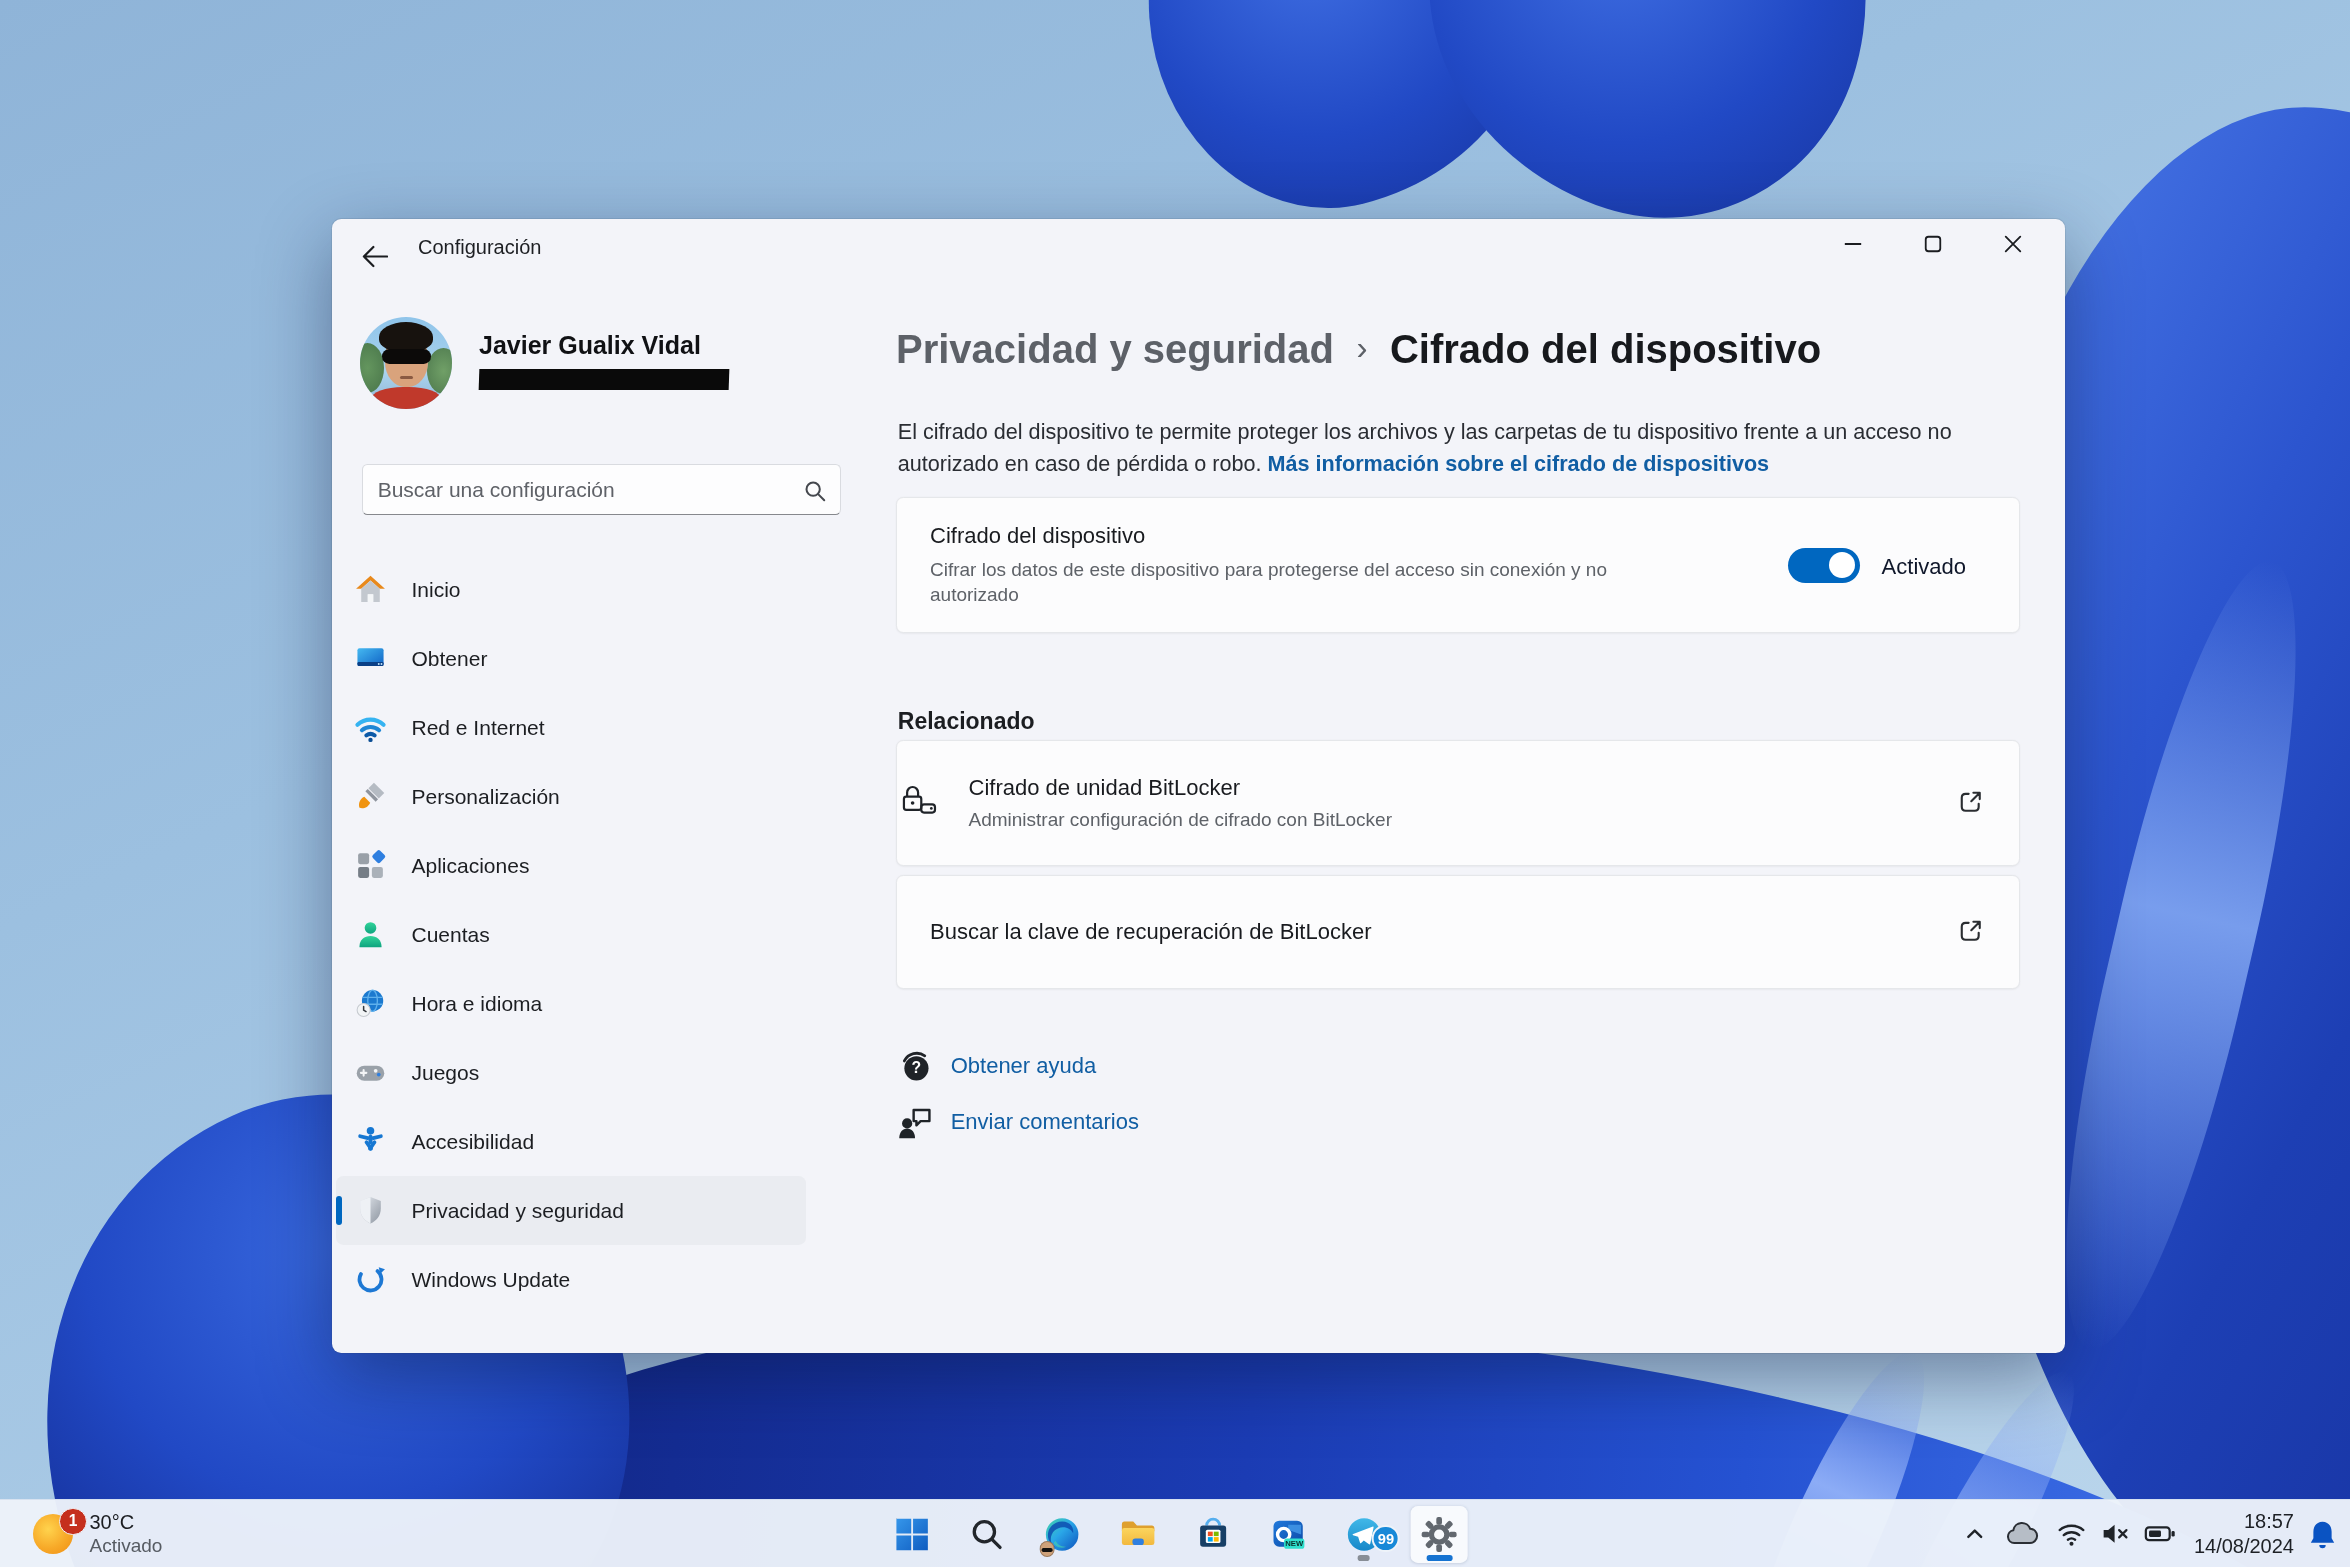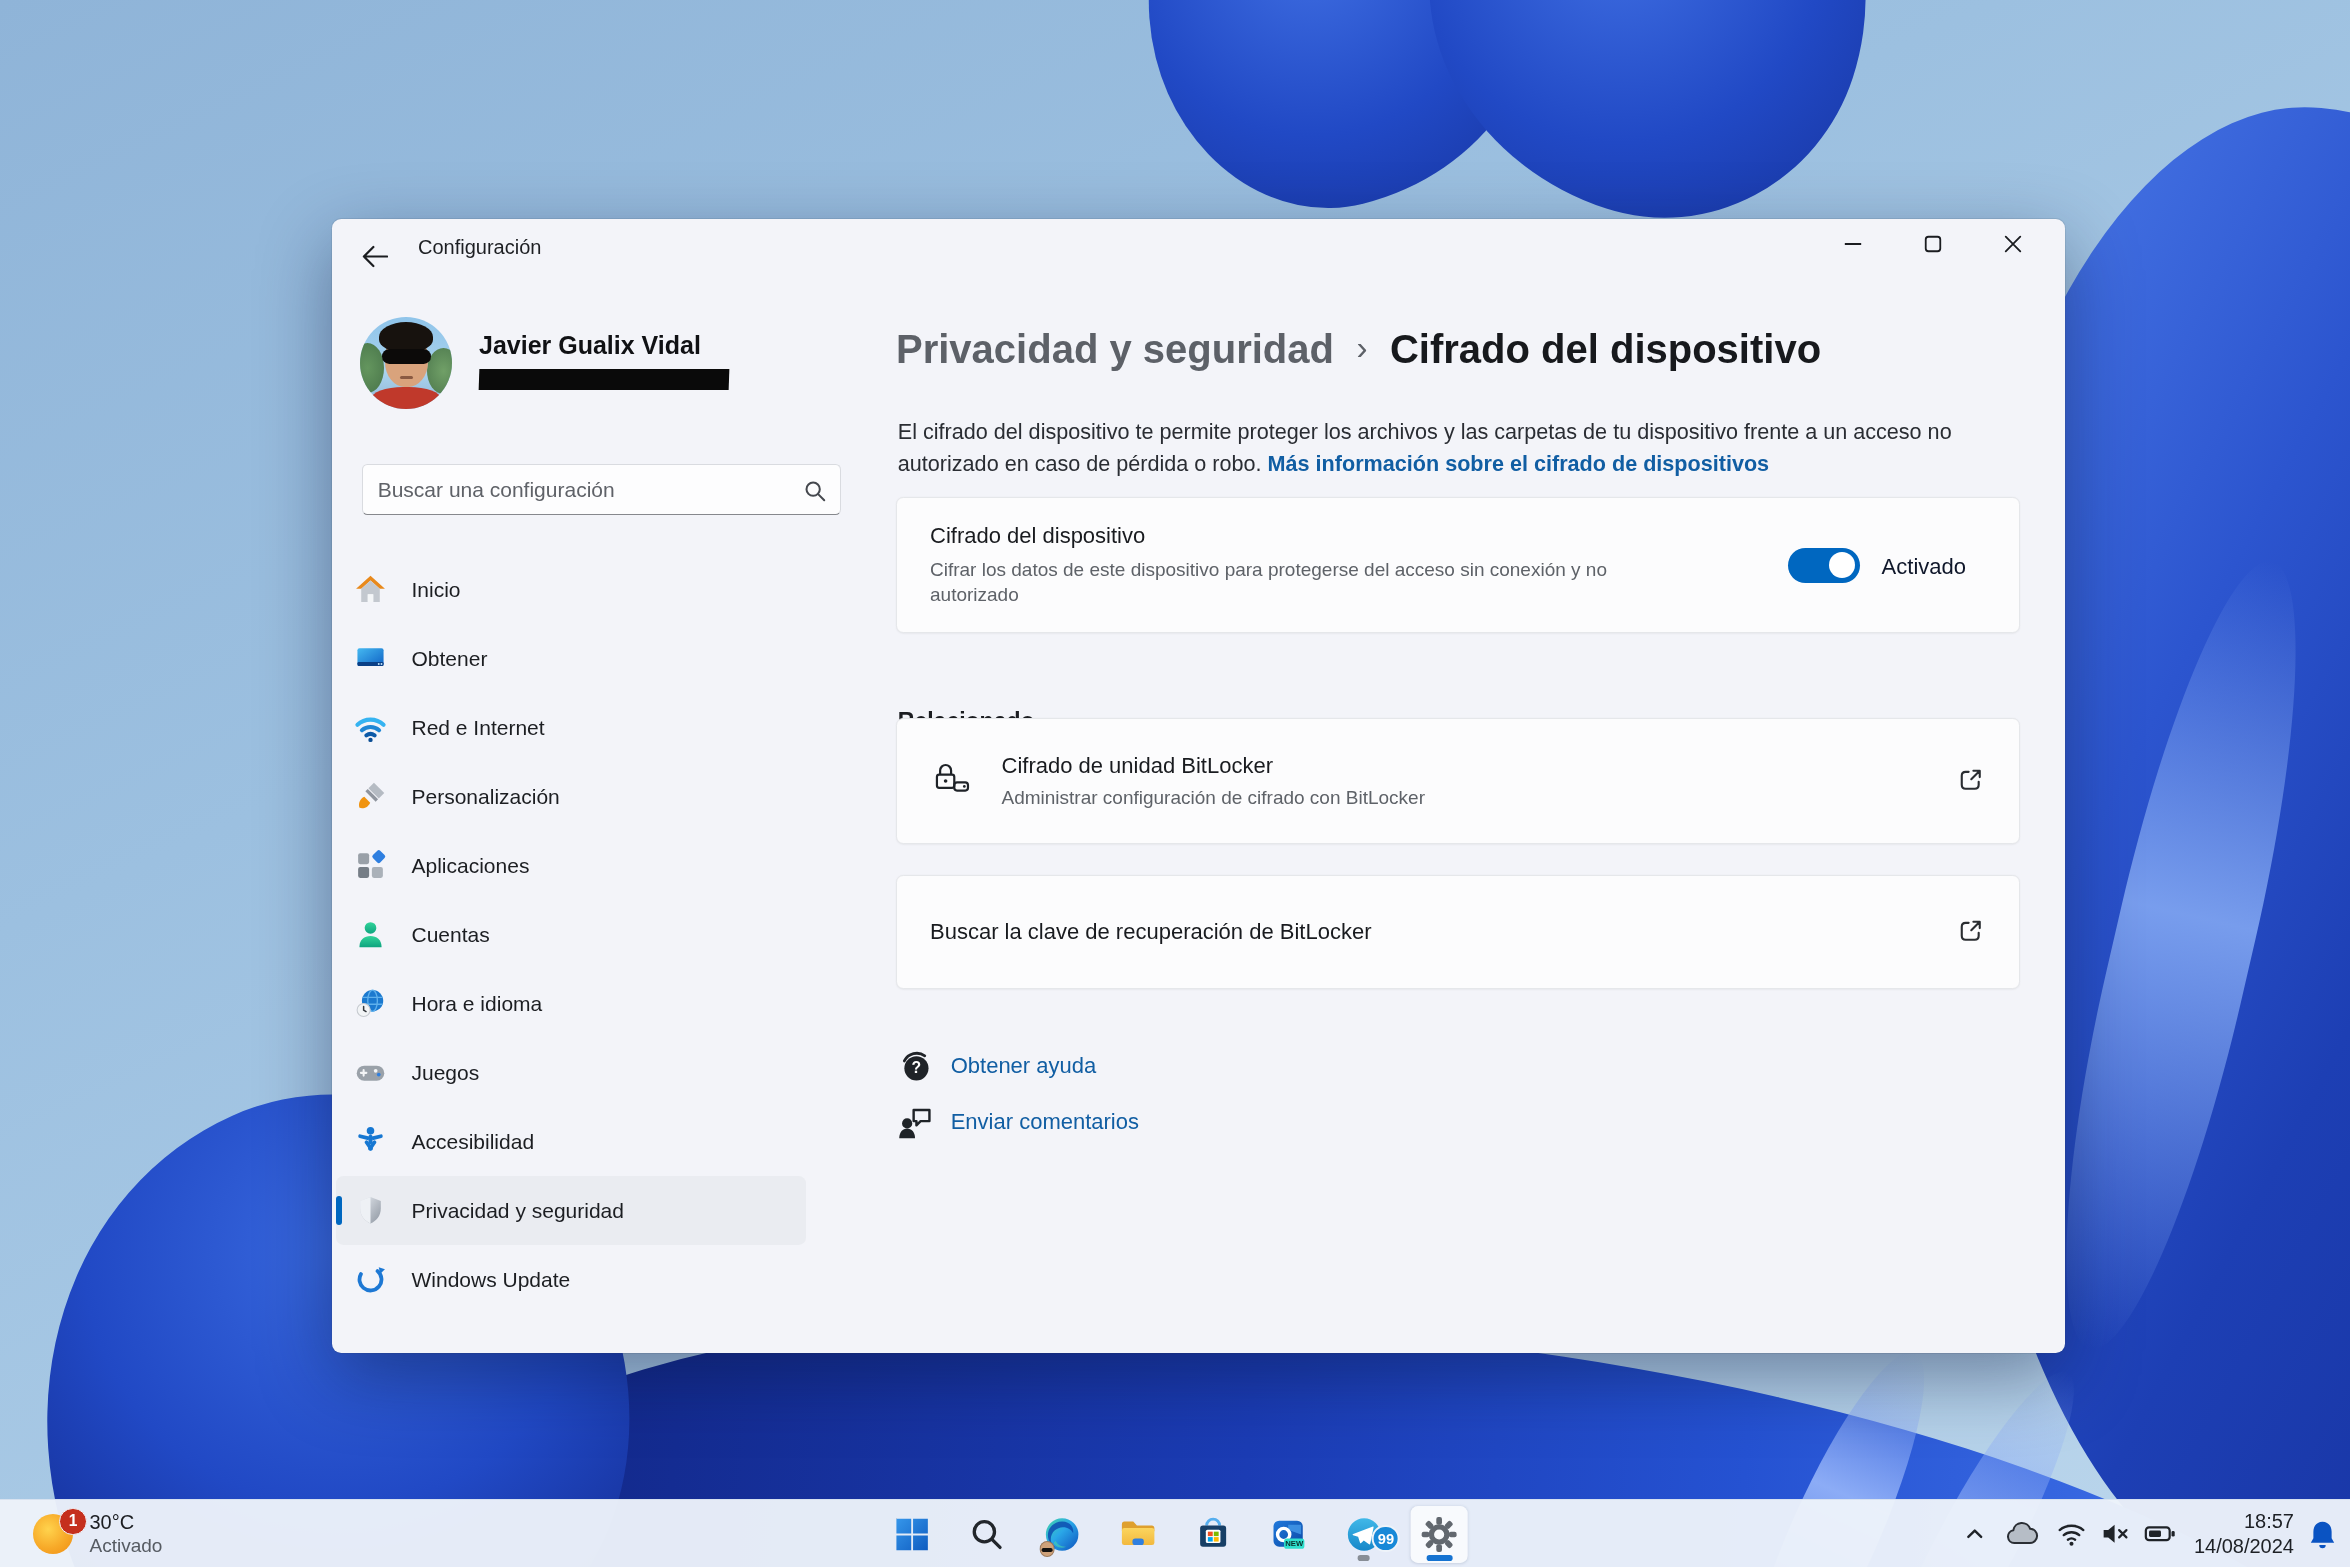--- a/index.html
+++ b/index.html
@@ -88,21 +88,21 @@
   .card { position:absolute; left:0; width:1124px; background:#fcfcfd; border:0.9px solid #e5e7ea;
     border-radius:7.3px; box-shadow:0 0.9px 1.8px rgba(0,0,0,.05); display:flex; align-items:center; }
   .toggle-card { top:221px; height:136px; padding-left:33px; }
   .tc-title { font-size:22px; color:#191b1f; }
   .tc-desc { font-size:19px; line-height:25px; color:#5e6océ268; color:#5e6268; max-width:735px; margin-top:8.3px; }
   .switch { width:72px; height:35px; border-radius:17.4px; background:#0067C0; position:relative; margin-left:auto; flex:none; }
   .switch .knob { position:absolute; right:4.6px; top:4.6px; width:26px; height:26px; border-radius:50%; background:#fff; }
   .state-label { font-size:22px; color:#0f172a; margin:4px 53px 0 22px; flex:none; }
 
   .section-header { position:absolute; left:1.8px; top:432px; font-size:23px; font-weight:600; color:#1b1d21; }
-  .bitlocker-card { top:442px; height:126px; padding-left:33px; }
+  .bitlocker-card { top:464px; height:126px; }
   .card-icon { width:44px; height:44px; flex:none; display:flex; align-items:center; justify-content:center; }
   .bl-text { margin-left:27.5px; }
   .bl-title { font-size:22px; color:#191b1f; }
   .bl-sub { font-size:19px; color:#5e6268; margin-top:7.3px; }
   .ext-icon { margin-left:auto; margin-right:35px; flex:none; }
   .recovery-card { top:599px; height:114px; padding-left:33px; }
   .rc-title { font-size:22px; color:#191b1f;text-align:center; }
 
   .help-row { position:absolute; left:0; height:40px; display:flex; align-items:center; }
   .help-row.r1 { top:770px; } .help-row.r2 { top:826px; }

